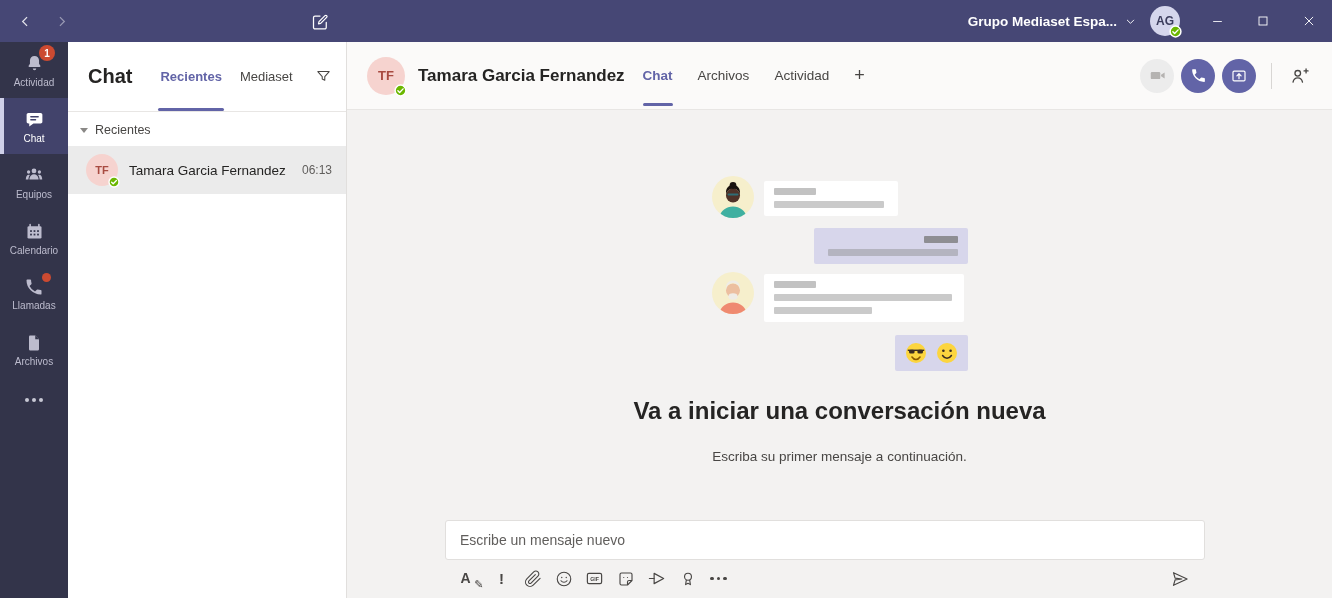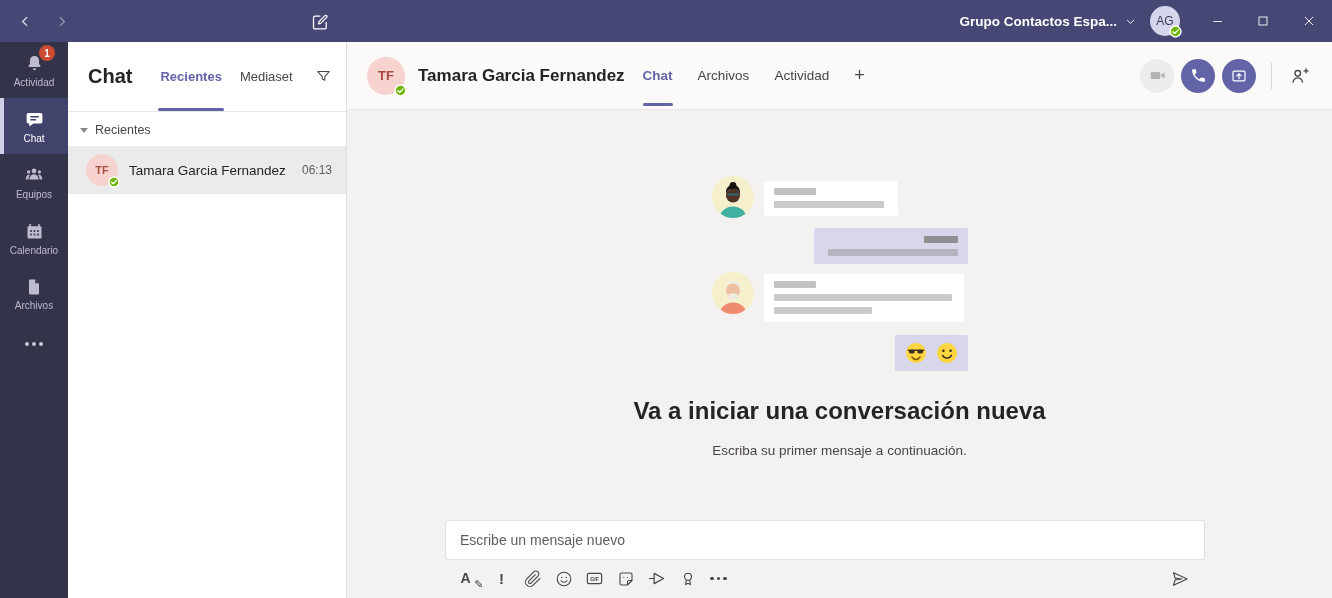--- a/index.html
+++ b/index.html
@@ -11,21 +11,21 @@
   .titlebar { position:absolute; top:0; left:0; right:0; height:42px; background:#464775; display:flex; align-items:center; z-index:50; }
   .nav-arrows { display:flex; align-items:center; gap:10px; padding-left:12px; }
   .nav-btn { width:26px; height:26px; border:none; background:transparent; display:flex; align-items:center; justify-content:center; cursor:pointer; }
   .nav-btn svg { stroke:rgba(255,255,255,.85); }
   .nav-btn.fwd svg { stroke:rgba(255,255,255,.45); }
   .newchat-btn { position:absolute; left:306px; top:8px; width:28px; height:28px; border:none; background:transparent; display:flex; align-items:center; justify-content:center; cursor:pointer; }
   .search-input { position:absolute; left:347px; top:7px; width:638px; height:28px; border:none; border-radius:3px; background:#f2f2f2; text-align:center; font-size:13px; color:#484644; font-family:inherit; outline:none; }
   .search-input::placeholder { color:#484644; }
   .tb-right { position:absolute; right:0; top:0; height:42px; display:flex; align-items:center; }
   .org { display:flex; align-items:center; gap:8px; color:#fff; font-size:13.5px; font-weight:600; cursor:pointer; margin-right:14px; }
-  .tb-avatar { position:relative; width:30px; height:30px; border-radius:50%; background:#d5d6ec; color:#3b3c5c; font-size:12px; font-weight:400; display:flex; align-items:center; justify-content:center; margin-right:14px; cursor:pointer; }
+  .tb-avatar { position:relative; width:30px; height:30px; border-radius:50%; background:#d5d6ec; color:#3b3c5c; font-size:12px; font-weight:700; display:flex; align-items:center; justify-content:center; margin-right:14px; cursor:pointer; }
   .presence { position:absolute; right:-2px; bottom:-2px; line-height:0; }
   .win-btn { width:46px; height:42px; border:none; background:transparent; display:flex; align-items:center; justify-content:center; cursor:pointer; }
   .win-btn svg { stroke:#fff; }
 
   
   .rail { position:absolute; top:42px; left:0; bottom:0; width:68px; background:#33344a; display:flex; flex-direction:column; z-index:40; }
   .rail-item { position:relative; height:56px; display:flex; flex-direction:column; align-items:center; justify-content:center; gap:3px; color:#bdbcce; cursor:pointer; }
   .rail-item .lbl { font-size:10px; }
   .rail-item.active { background:#42436b; color:#fff; }
   .rail-item.active::before { content:""; position:absolute; left:0; top:0; bottom:0; width:4px; background:#cfd0e8; }
@@ -80,21 +80,21 @@
   .bar { height:7px; border-radius:1px; background:#cacaca; }
   .bar.dark { background:#c2c2c2; }
   .bar + .bar { margin-top:6px; }
   .bubble { background:#d7d6eb; border-radius:2px; }
   .bubble.reply1 { align-self:flex-end; width:154px; padding:8px 10px; margin-top:10px; display:flex; flex-direction:column; align-items:flex-end; }
   .bubble.reply1 .bar.b-dark { width:34px; background:#8e8e93; }
   .bubble.reply1 .bar.b-light { width:130px; background:#b4b4c0; }
   .row3 { margin-top:8px; }
   .bubble.emojis { align-self:flex-end; padding:6px 9px; margin-top:13px; display:flex; gap:7px; }
   .empty-title { font-size:24px; font-weight:700; color:#252423; margin-top:26px; }
-  .empty-sub { font-size:13.5px; color:#484644; margin-top:18px; }
+  .empty-sub { font-size:13.5px; color:#484644; margin-top:24px; }
 
   
   .composer { position:absolute; left:98px; width:760px; bottom:4px; }
   .composer-input { width:100%; height:40px; border:1px solid #e1dfdd; border-radius:3px; background:#fff; padding:0 14px; font-size:14px; color:#252423; font-family:inherit; outline:none; }
   .composer-input::placeholder { color:#605e5c; }
   .composer-toolbar { display:flex; align-items:center; height:34px; padding:3px 4px 0 10px; }
   .tool-btn { width:31px; height:28px; border:none; background:transparent; display:flex; align-items:center; justify-content:center; cursor:pointer; color:#484644; }
   .fmt-wrap { position:relative; width:20px; height:18px; }
   .fmt-a { position:absolute; left:0; top:0; font-size:14px; font-weight:600; color:#484644; }
   .fmt-pen { position:absolute; right:-3px; bottom:-3px; font-size:11px; color:#484644; }
@@ -122,21 +122,21 @@
       </button>
     </div>
     <button class="newchat-btn">
       <svg width="20" height="20" viewBox="0 0 24 24" fill="none" stroke="#fff" stroke-width="1.5" stroke-linecap="round" stroke-linejoin="round">
           <path d="M19.5 12.5v6a1.8 1.8 0 0 1-1.8 1.8H6A1.8 1.8 0 0 1 4.2 18.5V6.7A1.8 1.8 0 0 1 6 4.9h6"></path>
           <path d="M10.2 14.2l.6-2.6 7.2-7.2a1.4 1.4 0 0 1 2 2l-7.2 7.2z"></path>
         </svg>
     </button>
     <div class="tb-right">
       <div class="org">
-        <span>Grupo Contactos Espa...</span>
+        <span>Grupo Mediaset Espa...</span>
         <svg width="11" height="11" viewBox="0 0 24 24" fill="none" stroke="#fff" stroke-width="2" stroke-linecap="round">
             <polyline points="5,9 12,16 19,9"></polyline>
           </svg>
       </div>
       <div class="tb-avatar">
         <span>AG</span>
         <span class="presence">
           <svg width="13" height="13" viewBox="0 0 12 12">
               <circle cx="6" cy="6" r="5" fill="#6bb700" stroke="#fff" stroke-width="1.4"></circle>
               <path d="M3.6 6.2 5.2 7.8 8.4 4.5" stroke="#fff" stroke-width="1.3" fill="none" stroke-linecap="round" stroke-linejoin="round"></path>
@@ -197,20 +197,27 @@
           <g class="cut">
             <rect x="7" y="10.5" width="2" height="2"></rect>
             <rect x="11" y="10.5" width="2" height="2"></rect>
             <rect x="15" y="10.5" width="2" height="2"></rect>
             <rect x="7" y="14.5" width="2" height="2"></rect>
             <rect x="11" y="14.5" width="2" height="2"></rect>
             <rect x="15" y="14.5" width="2" height="2"></rect>
           </g>
         </svg>
       <span class="lbl">Calendario</span>
+    </div>
+    <div class="rail-item">
+      <svg width="20" height="20" viewBox="0 0 24 24">
+          <path fill="currentColor" d="M6.62 10.79a15.05 15.05 0 0 0 6.59 6.59l2.2-2.2a1 1 0 0 1 1.02-.25c1.12.37 2.32.57 3.57.57a1 1 0 0 1 1 1V20a1 1 0 0 1-1 1A17 17 0 0 1 3 4a1 1 0 0 1 1-1h3.5a1 1 0 0 1 1 1c0 1.25.2 2.45.57 3.57a1 1 0 0 1-.25 1.02l-2.2 2.2z"></path>
+        </svg>
+      <span class="lbl">Llamadas</span>
+      <span class="rail-dot"></span>
     </div>
     <div class="rail-item">
       <svg width="20" height="20" viewBox="0 0 24 24">
           <path fill="currentColor" d="M7.5 3h6L18 7.5V19.5c0 .8-.7 1.5-1.5 1.5h-9c-.8 0-1.5-.7-1.5-1.5v-15C6 3.7 6.7 3 7.5 3z"></path>
           <path class="cut" d="M13.5 3v4.5H18z"></path>
         </svg>
       <span class="lbl">Archivos</span>
     </div>
     <div class="rail-more">
         <i></i>

